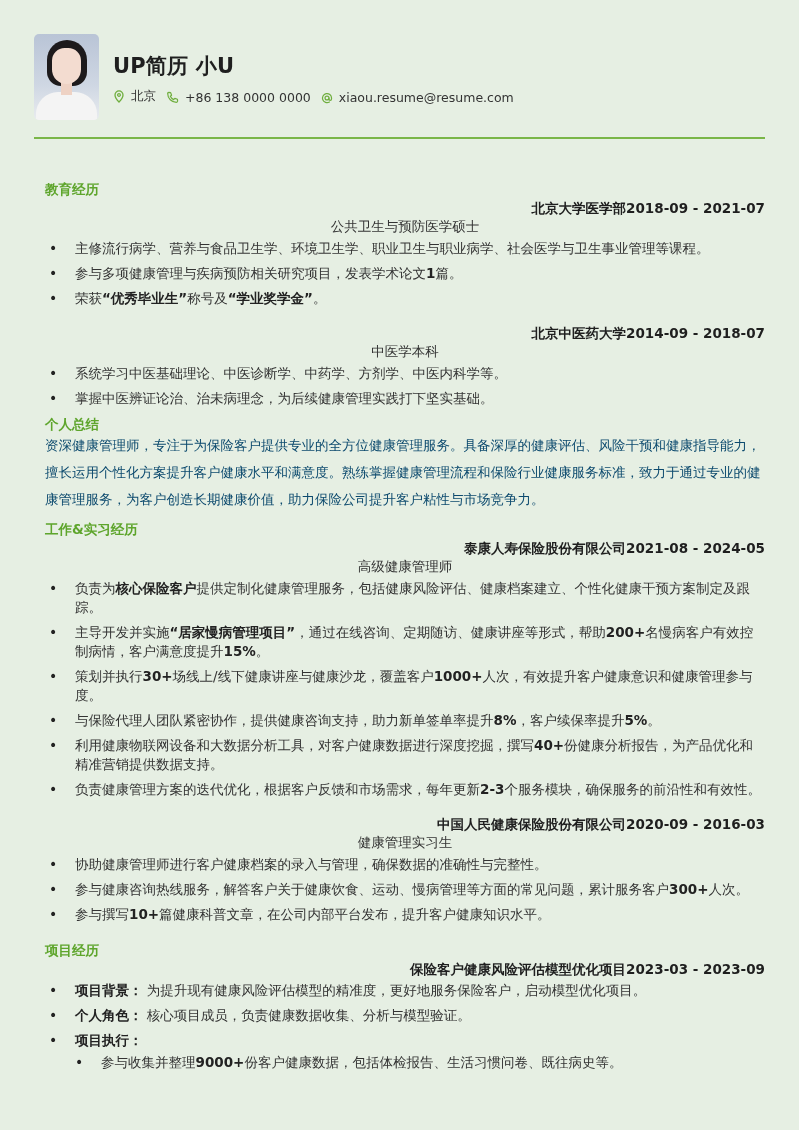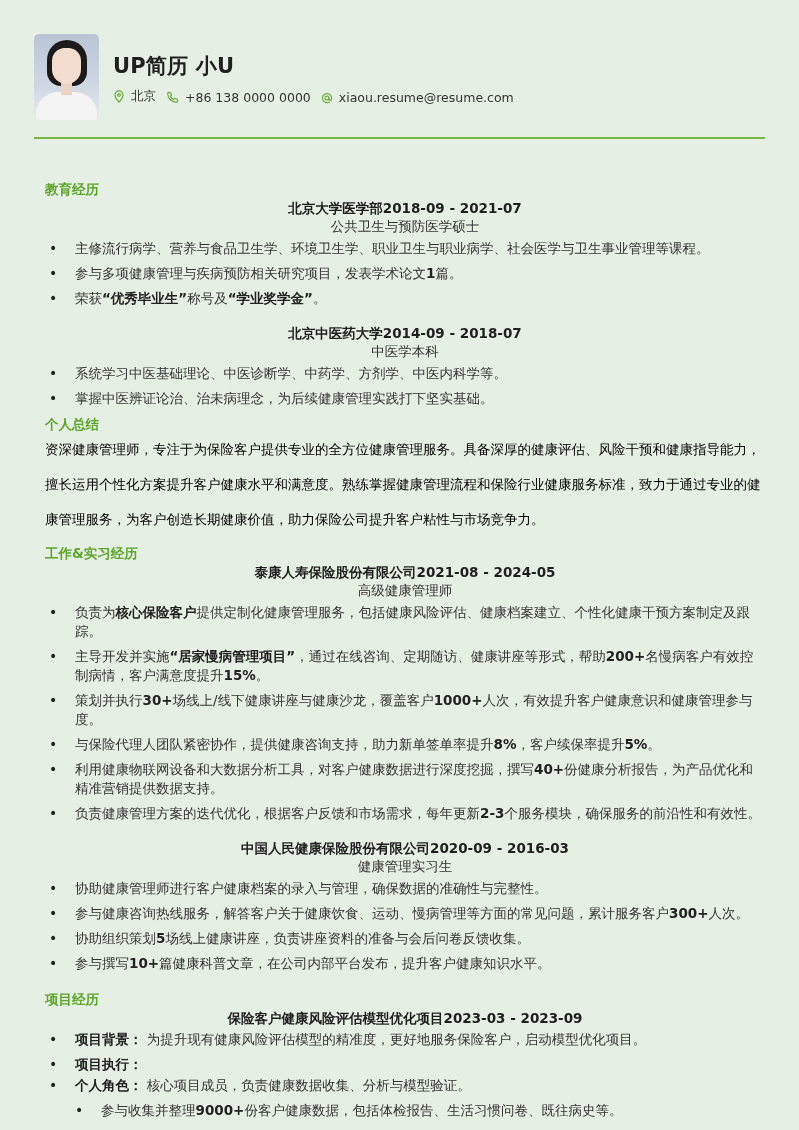--- a/index.html
+++ b/index.html
@@ -26,29 +26,29 @@
   .info { margin-left: 14px; margin-top: 18px; }
   .name { font-size: 21px; font-weight: 600; color: #1f1f1f; letter-spacing: 0.2px; }
   .contacts { display: flex; align-items: flex-end; margin-top: 8px; font-size: 12.5px; color: #333; }
   .contact { display: flex; align-items: center; margin-right: 10px; }
   .contact svg { margin-right: 6px; }
 
   .divider { position: absolute; left: 34px; right: 34px; top: 137px; height: 1.5px; background: #7ab648; }
 
   .content { position: absolute; left: 45px; right: 34px; top: 152px; margin-top: 27px; }
   .section-title { color: #5ea52c; font-size: 13.5px; font-weight: 600; line-height: 20px; }
-  .entry-head { display: flex; justify-content: center; font-weight: 700; font-size: 13.5px; line-height: 18px; color: #1f1f1f; }
+  .entry-head { display: flex; justify-content: flex-end; font-weight: 700; font-size: 13.5px; line-height: 18px; color: #1f1f1f; }
   .entry-sub { display: flex; justify-content: center; font-size: 13.5px; line-height: 19px; color: #333; }
   ul.bullets { list-style: none; margin-top: 3px; }
   ul.bullets li { position: relative; padding-left: 30px; line-height: 19px; margin-bottom: 6px; color: #333; }
   ul.bullets li::before { content: "•"; position: absolute; left: 4px; top: 0; font-size: 14px; color: #222; }
   ul.sub li { padding-left: 56px; }
   ul.sub li::before { left: 30px; }
   b { font-weight: 700; color: #222; }
-  .para { line-height: 35px; color: #000000; }
+  .para { line-height: 27px; color: #0c4a6e; }
   .gap-s { height: 10px; }
 </style>
 </head>
 <body>
 
 <div class="page">
 
   <div class="header">
     <div class="avatar">
       <div class="hair"></div>
@@ -153,38 +153,37 @@
       <div class="entry-head">
         <span>中国人民健康保险股份有限公司</span>
         <span>2020-09 - 2016-03</span>
       </div>
       <div class="entry-sub">
         <span>健康管理实习生</span>
       </div>
       <ul class="bullets">
         <li>协助健康管理师进行客户健康档案的录入与管理，确保数据的准确性与完整性。</li>
         <li>参与健康咨询热线服务，解答客户关于健康饮食、运动、慢病管理等方面的常见问题，累计服务客户<b>300+</b>人次。</li>
-        <li>协助组织策划<b>5</b>场线上健康讲座，负责讲座资料的准备与会后问卷反馈收集。</li>
         <li>参与撰写<b>10+</b>篇健康科普文章，在公司内部平台发布，提升客户健康知识水平。</li>
       </ul>
     </div>
 
     <div class="gap-s"></div>
 
     <div class="section-title">项目经历</div>
 
     <div>
       <div class="entry-head">
         <span>保险客户健康风险评估模型优化项目</span>
         <span>2023-03 - 2023-09</span>
       </div>
       <ul class="bullets">
         <li><b>项目背景：</b> <span>为提升现有健康风险评估模型的精准度，更好地服务保险客户，启动模型优化项目。</span></li>
+        <li><b>个人角色：</b> <span>核心项目成员，负责健康数据收集、分析与模型验证。</span></li>
         <li style="margin-bottom:2px;"><b>项目执行：</b></li>
-        <li><b>个人角色：</b> <span>核心项目成员，负责健康数据收集、分析与模型验证。</span></li>
       </ul>
       <ul class="bullets sub">
         <li>参与收集并整理<b>9000+</b>份客户健康数据，包括体检报告、生活习惯问卷、既往病史等。</li>
       </ul>
     </div>
 
   </div>
 </div>
 
 </body></html>

